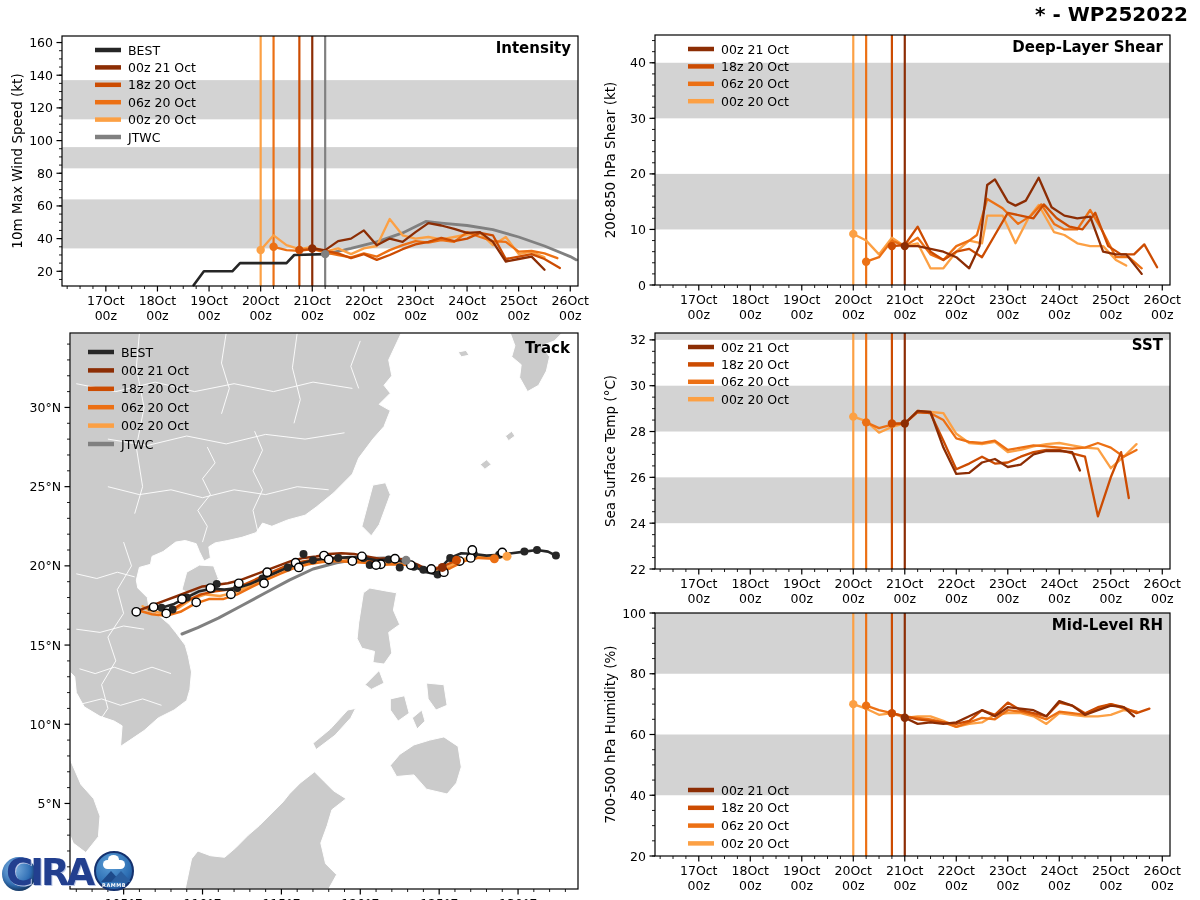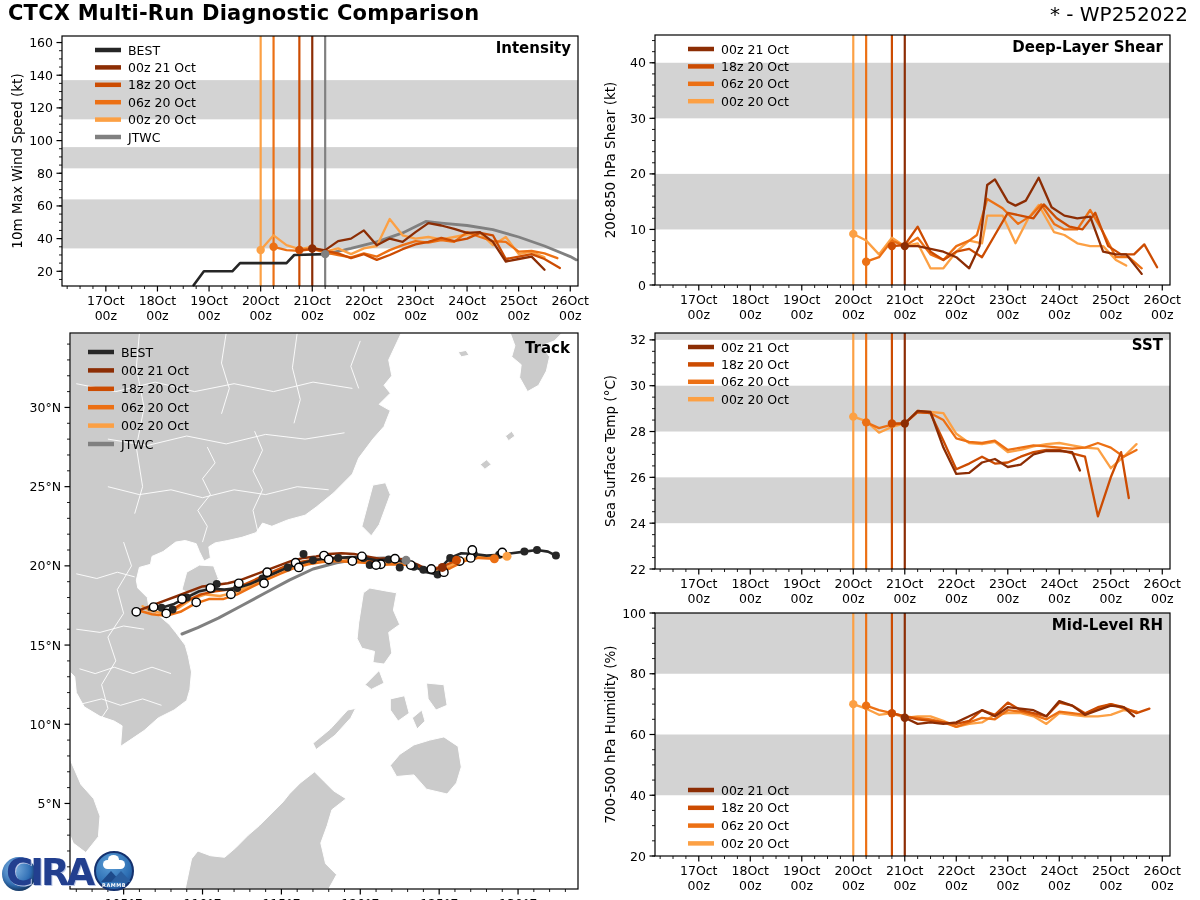--- a/index.html
+++ b/index.html
@@ -1,19 +1,19 @@
 <!DOCTYPE html>
 <html><head>
 <meta charset="utf-8">
 <style>
   html,body{margin:0;padding:0;background:#fff;font-family:"DejaVu Sans",sans-serif;}
   #wrap{position:relative;width:1200px;height:900px;background:#fff;overflow:hidden;}
   #chart{position:absolute;left:0;top:0;}
   #main-title{position:absolute;left:8px;top:1px;font-size:21px;font-weight:bold;color:#000;letter-spacing:0.2px;}
-  #storm-id{position:absolute;right:12px;top:2px;font-size:20px;font-weight:normal;color:#000;}
+  #storm-id{position:absolute;right:12px;top:2px;font-size:20px;font-weight:bold;color:#000;}
   #logo{position:absolute;left:2px;top:851px;height:48px;display:flex;align-items:flex-start;}
   .logo-globe{position:absolute;left:0px;top:6px;width:34px;height:34px;border-radius:50%;
     background:radial-gradient(circle at 35% 35%, #7fb2e0 0%, #2e6db4 55%, #17386e 100%);
     box-shadow:inset -2px -3px 4px rgba(0,0,0,.35);}
   .logo-text{position:relative;margin-left:4px;font-size:37px;font-weight:bold;color:#223f8f;
     letter-spacing:-3px;text-shadow:1px 1px 0 #b9c6e6; line-height:44px;}
   .logo-badge{position:relative;margin-left:2px;width:40px;height:40px;border-radius:50%;
     background:radial-gradient(circle at 40% 30%, #5ea0d8 0%, #2d6fb4 60%, #1b3e7d 100%);
     border:2px solid #14316e;box-sizing:border-box;}
   .logo-badge .cloud{position:absolute;left:7px;top:7px;width:22px;height:9px;background:#fff;border-radius:8px;}
@@ -728,21 +728,20 @@
           <text x="121" y="393.3" font-size="12.5" text-anchor="start" font-family="&quot;DejaVu Sans&quot;,sans-serif" fill="#000">18z 20 Oct</text>
           <line x1="88" y1="407.2" x2="114" y2="407.2" stroke="#EC7014" stroke-width="4.5"></line>
           <text x="121" y="411.7" font-size="12.5" text-anchor="start" font-family="&quot;DejaVu Sans&quot;,sans-serif" fill="#000">06z 20 Oct</text>
           <line x1="88" y1="425.6" x2="114" y2="425.6" stroke="#FCA044" stroke-width="4.5"></line>
           <text x="121" y="430.1" font-size="12.5" text-anchor="start" font-family="&quot;DejaVu Sans&quot;,sans-serif" fill="#000">00z 20 Oct</text>
           <line x1="88" y1="444" x2="114" y2="444" stroke="#808080" stroke-width="4.5"></line>
           <text x="121" y="448.5" font-size="12.5" text-anchor="start" font-family="&quot;DejaVu Sans&quot;,sans-serif" fill="#000">JTWC</text>
         </g>
       </g>
     </svg>
-  <div id="main-title">CTCX Multi-Run Diagnostic Comparison</div>
   <div id="storm-id">* - WP252022</div>
   <div id="logo">
     <span class="logo-globe"></span>
     <span class="logo-text">CIRA</span>
     <span class="logo-badge">
       <span class="cloud"></span>
       <span class="mtn"></span>
       <span class="mtn mtn2"></span>
       <span class="rammb-txt">RAMMB</span>
     </span>

